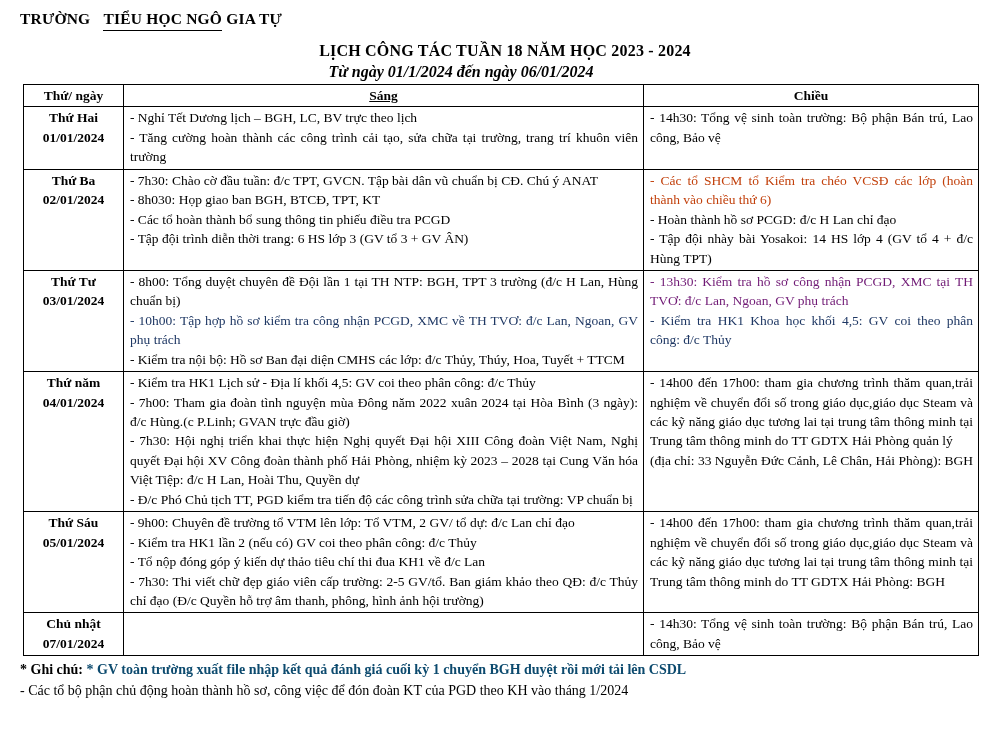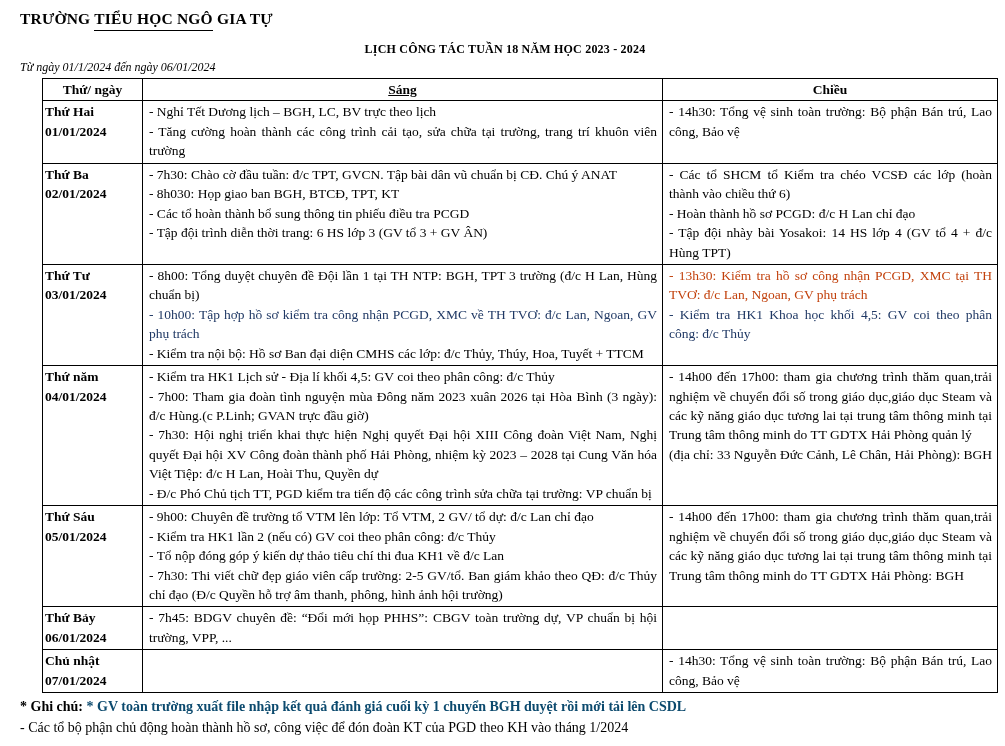--- a/index.html
+++ b/index.html
@@ -5,41 +5,41 @@
   html,body{margin:0;padding:0;background:#fff;}
   body{
     width:1005px;height:746px;overflow:hidden;
     font-family:"Liberation Serif","DejaVu Serif",serif;
     color:#000;
   }
   .page{width:1005px;height:746px;box-sizing:border-box;padding:8px 15px 0 20px;}
   .school-name{
     font-weight:bold;font-size:15.5px;letter-spacing:.2px;margin-top:2px;
   }
-  .school-underline{border-bottom:1.5px solid #000;padding-bottom:3px;}
+  .school-underline{border-bottom:1.5px solid #000;padding-bottom:3px;margin-left:9px;}
   .doc-title{
-    text-align:center;font-weight:bold;font-size:12px;margin-top:14px;letter-spacing:.2px;
+    text-align:center;font-weight:bold;font-size:16px;margin-top:14px;letter-spacing:.2px;
   }
   .date-range{
-    text-align:left;font-weight:normal;font-style:italic;font-size:12px;
+    text-align:center;font-weight:bold;font-style:italic;font-size:16px;
     margin:3px 88px 3px 0;
   }
   table.schedule{
-    border-collapse:collapse;margin-left:22px;width:955px;table-layout:fixed;
+    border-collapse:collapse;margin-left:3px;width:955px;table-layout:fixed;
   }
   table.schedule td,table.schedule th{
     border:1px solid #000;vertical-align:top;box-sizing:border-box;
     font-size:13.5px;line-height:1.44;
   }
   th.col-day{width:100px;}
   th.col-morning{width:520px;text-decoration:underline;}
   th.col-afternoon{width:335px;}
   thead th{font-weight:bold;text-align:center;padding:1px 2px;font-size:14px;}
   td.day-cell{
-    text-align:left;font-weight:bold;vertical-align:middle;padding:1px 2px;
+    text-align:center;font-weight:bold;vertical-align:middle;padding:1px 2px;
   }
   td.content-cell{padding:1px 5px 2px 6px;}
   .item{text-align:justify;}
   .footer{margin-top:3px;font-size:14px;line-height:1.5;}
   .footer .note1{font-weight:bold;}
   .note1-main{font-weight:bold;}
 </style>
 </head>
 <body>
 
@@ -78,48 +78,48 @@
             <div>Thứ Ba</div>
             <div>02/01/2024</div>
           </td>
           <td class="content-cell">
             <div class="item"><span>- 7h30: Chào cờ đầu tuần: đ/c TPT, GVCN. Tập bài dân vũ chuẩn bị CĐ. Chú ý ANAT</span></div>
             <div class="item"><span>- 8h030: Họp giao ban BGH, BTCĐ, TPT, KT</span></div>
             <div class="item"><span>- Các tổ hoàn thành bổ sung thông tin phiếu điều tra PCGD</span></div>
             <div class="item"><span>- Tập đội trình diễn thời trang: 6 HS lớp 3 (GV tổ 3 + GV ÂN)</span></div>
           </td>
           <td class="content-cell">
-            <div class="item"><span style="color: #000000;">- Các tổ SHCM tổ Kiểm tra chéo VCSĐ các lớp (hoàn thành vào chiều thứ 6)</span></div>
+            <div class="item"><span style="color: #c2410c;">- Các tổ SHCM tổ Kiểm tra chéo VCSĐ các lớp (hoàn thành vào chiều thứ 6)</span></div>
             <div class="item"><span>- Hoàn thành hồ sơ PCGD: đ/c H Lan chỉ đạo</span></div>
             <div class="item"><span>- Tập đội nhày bài Yosakoi: 14 HS lớp 4 (GV tổ 4 + đ/c Hùng TPT)</span></div>
           </td>
         </tr>
         <tr>
           <td class="day-cell">
             <div>Thứ Tư</div>
             <div>03/01/2024</div>
           </td>
           <td class="content-cell">
             <div class="item"><span>- 8h00: Tổng duyệt chuyên đề Đội lần 1 tại TH NTP: BGH, TPT 3 trường (đ/c H Lan, Hùng chuẩn bị)</span></div>
             <div class="item"><span style="color: rgb(31, 56, 100);">- 10h00: Tập hợp hồ sơ kiểm tra công nhận PCGD, XMC về TH TVƠ: đ/c Lan, Ngoan, GV phụ trách</span></div>
             <div class="item"><span>- Kiểm tra nội bộ: Hồ sơ Ban đại diện CMHS các lớp: đ/c Thủy, Thúy, Hoa, Tuyết + TTCM</span></div>
           </td>
           <td class="content-cell">
-            <div class="item"><span style="color: #c2410c; font-family: Liberation Serif, serif;"> - 13h30: Kiểm tra hồ sơ công nhận PCGD, XMC tại TH TVƠ: đ/c Lan, Ngoan, GV phụ trách</span></div>
+            <div class="item"><span style="color: #701a75; font-family: Liberation Serif, serif;"> - 13h30: Kiểm tra hồ sơ công nhận PCGD, XMC tại TH TVƠ: đ/c Lan, Ngoan, GV phụ trách</span></div>
             <div class="item"><span style="color: rgb(31, 56, 100);">- Kiểm tra HK1 Khoa học khối 4,5: GV coi theo phân công: đ/c Thủy</span></div>
           </td>
         </tr>
         <tr>
           <td class="day-cell">
             <div>Thứ năm</div>
             <div>04/01/2024</div>
           </td>
           <td class="content-cell">
             <div class="item"><span>- Kiểm tra HK1 Lịch sử - Địa lí  khối 4,5: GV coi theo phân công: đ/c Thủy</span></div>
-            <div class="item"><span>- 7h00: Tham gia đoàn tình nguyện mùa Đông năm 2023 xuân 2026 tại Hòa Bình (3 ngày): đ/c Hùng.(c P.Linh; GVAN trực đầu giờ)</span></div>
+            <div class="item"><span>- 7h00: Tham gia đoàn tình nguyện mùa Đông năm 2022 xuân 2024 tại Hòa Bình (3 ngày): đ/c Hùng.(c P.Linh; GVAN trực đầu giờ)</span></div>
             <div class="item"><span>- 7h30: Hội nghị triển khai thực hiện Nghị quyết Đại hội XIII Công đoàn Việt Nam, Nghị quyết Đại hội XV Công đoàn thành phố Hải Phòng, nhiệm kỳ 2023 – 2028 tại Cung Văn hóa Việt Tiệp: đ/c H Lan, Hoài Thu, Quyền dự</span></div>
             <div class="item"><span> - Đ/c Phó Chủ tịch TT, PGD kiểm tra tiến độ các công trình sửa chữa tại trường: VP chuẩn bị</span></div>
           </td>
           <td class="content-cell">
             <div class="item"><span>- 14h00 đến 17h00: tham gia chương trình thăm quan,trải nghiệm về chuyển đổi số trong giáo dục,giáo dục Steam và các kỹ năng giáo dục tương lai tại trung tâm thông minh tại Trung tâm thông minh do TT GDTX Hải Phòng quản lý</span></div>
             <div class="item"><span>(địa chỉ: 33 Nguyễn Đức Cảnh, Lê Chân, Hải Phòng): BGH</span></div>
           </td>
         </tr>
         <tr>
           <td class="day-cell">
@@ -131,30 +131,20 @@
             <div class="item"><span>- Kiểm tra HK1 lần 2 (nếu có) GV coi theo phân công: đ/c Thủy</span></div>
             <div class="item"><span>- Tổ nộp </span><span style="color: #000000;">đóng góp ý kiến dự thảo tiêu chí thi đua KH1 về đ/c Lan</span></div>
             <div class="item"><span>- 7h30: Thi viết chữ đẹp giáo viên cấp trường: 2-5 GV/tổ. Ban giám khảo theo QĐ: đ/c Thủy chỉ đạo (Đ/c Quyền hỗ trợ âm thanh, phông, hình ảnh hội trường)</span></div>
           </td>
           <td class="content-cell">
             <div class="item"><span>- 14h00 đến 17h00: tham gia chương trình thăm quan,trải nghiệm về chuyển đổi số trong giáo dục,giáo dục Steam và các kỹ năng giáo dục tương lai tại trung tâm thông minh tại Trung tâm thông minh do TT GDTX Hải Phòng: BGH</span></div>
           </td>
         </tr>
         <tr>
           <td class="day-cell">
-            <div>Thứ Bảy</div>
-            <div>06/01/2024</div>
-          </td>
-          <td class="content-cell">
-            <div class="item"><span>- 7h45: BDGV chuyên đề: “Đổi mới  họp PHHS”: CBGV toàn trường dự, VP chuẩn bị hội trường, VPP, ...</span></div>
-          </td>
-          <td class="content-cell"></td>
-        </tr>
-        <tr>
-          <td class="day-cell">
             <div>Chủ nhật</div>
             <div>07/01/2024</div>
           </td>
           <td class="content-cell"></td>
           <td class="content-cell">
             <div class="item"><span>- 14h30: Tổng vệ sinh toàn trường: Bộ phận Bán trú, Lao công, Bảo vệ</span></div>
           </td>
         </tr>
       </tbody>
   </table>

